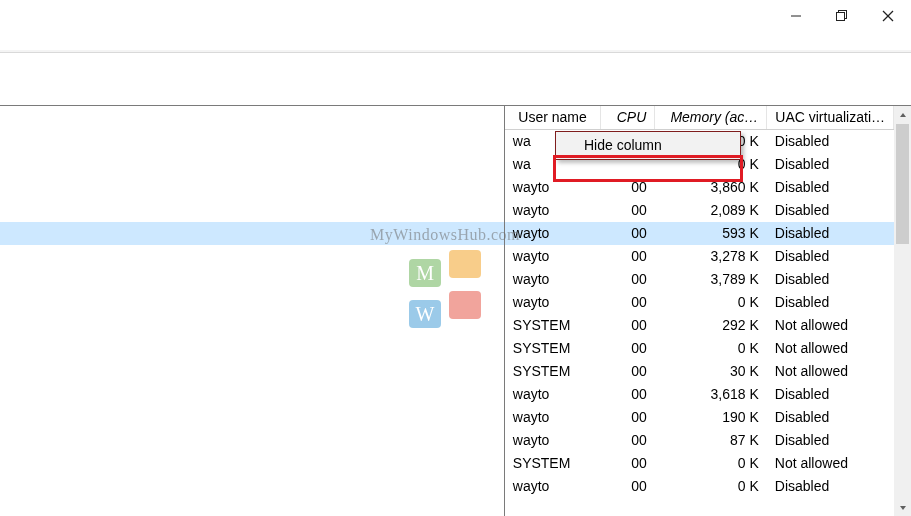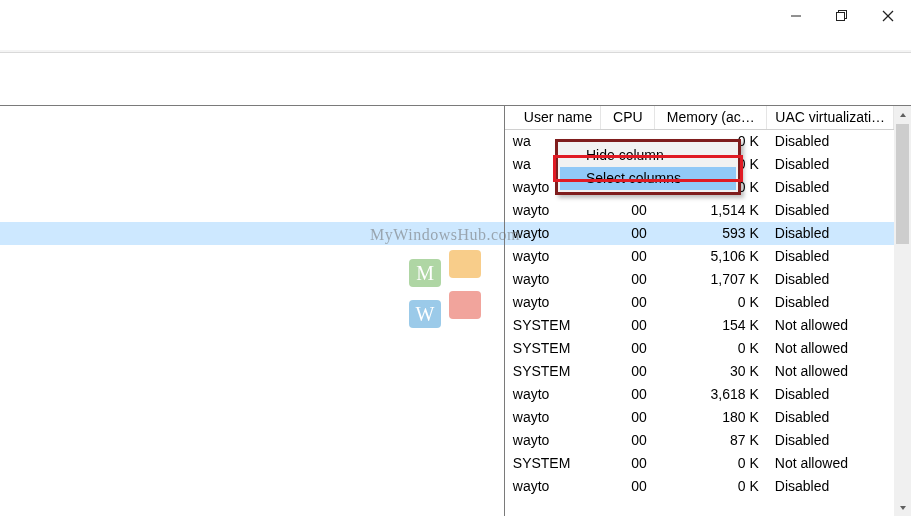--- a/index.html
+++ b/index.html
@@ -110,32 +110,32 @@
   .tO { background: #f4a62b; }
   .tW { background: #4aa0d8; }
   .tR { background: #e65a4c; }
 
   
   table {
     border-collapse: collapse;
     table-layout: fixed;
   }
   thead th {
-    text-align: right;
+    text-align: center;
     font-weight: 400;
     padding: 3px 8px 4px 8px;
     border-right: 1px solid #e5e5e5;
     border-bottom: 1px solid #d0d0d0;
     background: #fff;
     white-space: nowrap;
     overflow: hidden;
     text-overflow: ellipsis;
     position: relative;
   }
-  thead th.num { text-align: center; }
+  thead th.num { text-align: right; font-style: italic; }
   tbody td {
     padding: 3px 8px;
     white-space: nowrap;
     overflow: hidden;
   }
   tbody td.num { text-align: right; }
   tbody tr { height: 23px; }
   tbody tr.sel td { background: #cde8ff; }
 
   
@@ -169,26 +169,25 @@
     background: #cdcdcd;
   }
 
   
   .ctx {
     position: absolute;
     top: 131px;
     left: 555px;
     width: 186px;
     background: #f2f2f2;
-    border: 3px solid #7f1d1d;
+    border: 1px solid #7f1d1d;
     box-shadow: 3px 3px 4px rgba(0,0,0,0.25);
     padding: 2px;
     box-sizing: border-box;
     z-index: 50;
-    margin-top: 8px;
   }
   .ctx-item {
     padding: 3px 12px 4px 26px;
     text-align: left;
     font-size: 14px;
     color: #000;
     white-space: nowrap;
   }
   .ctx-item.hover { background: #91c9f7; }
   .ctx-highlight {
@@ -284,51 +283,51 @@
           </tr>
           <tr>
             <td class="">wayto</td>
             <td class="num">00</td>
             <td class="num">3,860 K</td>
             <td class="">Disabled</td>
           </tr>
           <tr>
             <td class="">wayto</td>
             <td class="num">00</td>
-            <td class="num">1,514 K</td>
+            <td class="num">2,089 K</td>
             <td class="">Disabled</td>
           </tr>
           <tr class="sel">
             <td class="">wayto</td>
             <td class="num">00</td>
             <td class="num">593 K</td>
             <td class="">Disabled</td>
           </tr>
           <tr>
             <td class="">wayto</td>
             <td class="num">00</td>
-            <td class="num">5,106 K</td>
-            <td class="">Disabled</td>
-          </tr>
-          <tr>
-            <td class="">wayto</td>
-            <td class="num">00</td>
-            <td class="num">1,707 K</td>
+            <td class="num">3,278 K</td>
+            <td class="">Disabled</td>
+          </tr>
+          <tr>
+            <td class="">wayto</td>
+            <td class="num">00</td>
+            <td class="num">3,789 K</td>
             <td class="">Disabled</td>
           </tr>
           <tr>
             <td class="">wayto</td>
             <td class="num">00</td>
             <td class="num">0 K</td>
             <td class="">Disabled</td>
           </tr>
           <tr>
             <td class="">SYSTEM</td>
             <td class="num">00</td>
-            <td class="num">154 K</td>
+            <td class="num">292 K</td>
             <td class="">Not allowed</td>
           </tr>
           <tr>
             <td class="">SYSTEM</td>
             <td class="num">00</td>
             <td class="num">0 K</td>
             <td class="">Not allowed</td>
           </tr>
           <tr>
             <td class="">SYSTEM</td>
@@ -338,21 +337,21 @@
           </tr>
           <tr>
             <td class="">wayto</td>
             <td class="num">00</td>
             <td class="num">3,618 K</td>
             <td class="">Disabled</td>
           </tr>
           <tr>
             <td class="">wayto</td>
             <td class="num">00</td>
-            <td class="num">180 K</td>
+            <td class="num">190 K</td>
             <td class="">Disabled</td>
           </tr>
           <tr>
             <td class="">wayto</td>
             <td class="num">00</td>
             <td class="num">87 K</td>
             <td class="">Disabled</td>
           </tr>
           <tr>
             <td class="">SYSTEM</td>
@@ -380,15 +379,14 @@
     <div class="btn down">
       <svg width="8" height="8" viewBox="0 0 8 8">
           <polygon points="1,2 7,2 4,6" fill="currentColor"></polygon>
         </svg>
     </div>
   </div>
 </div>
 
 <div class="ctx" id="ctx">
     <div class="ctx-item">Hide column</div>
-    <div class="ctx-item hover">Select columns</div>
   </div>
 <div class="ctx-highlight" id="ctx-hl" style="left: 553px; top: 155px; width: 190px; height: 27px;"></div>
 
 </body></html>

